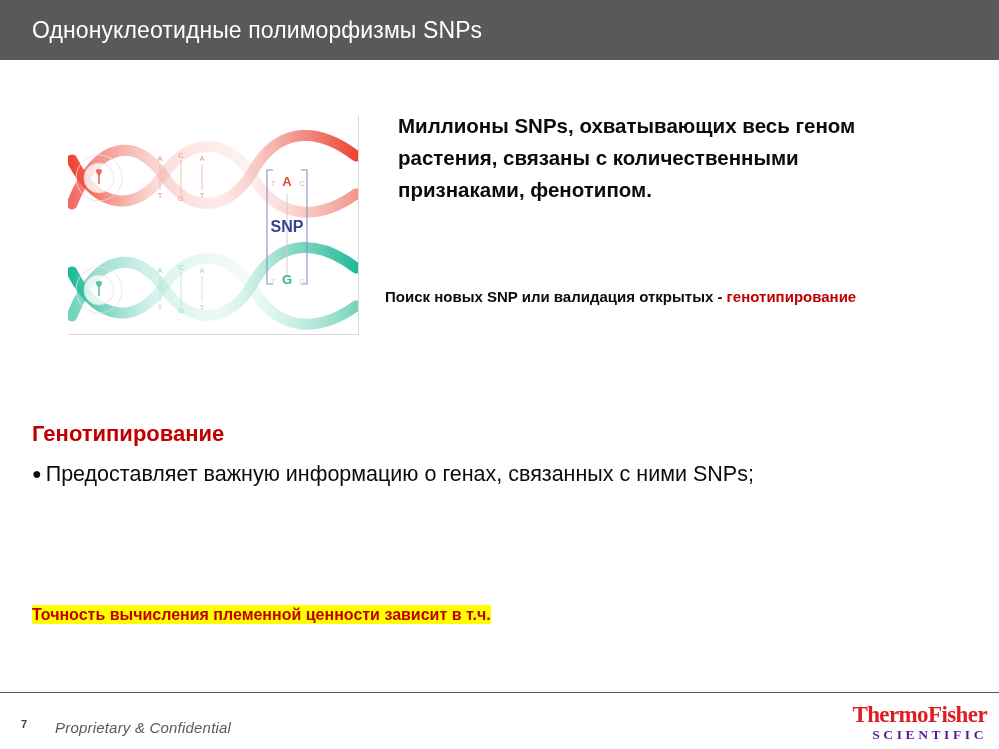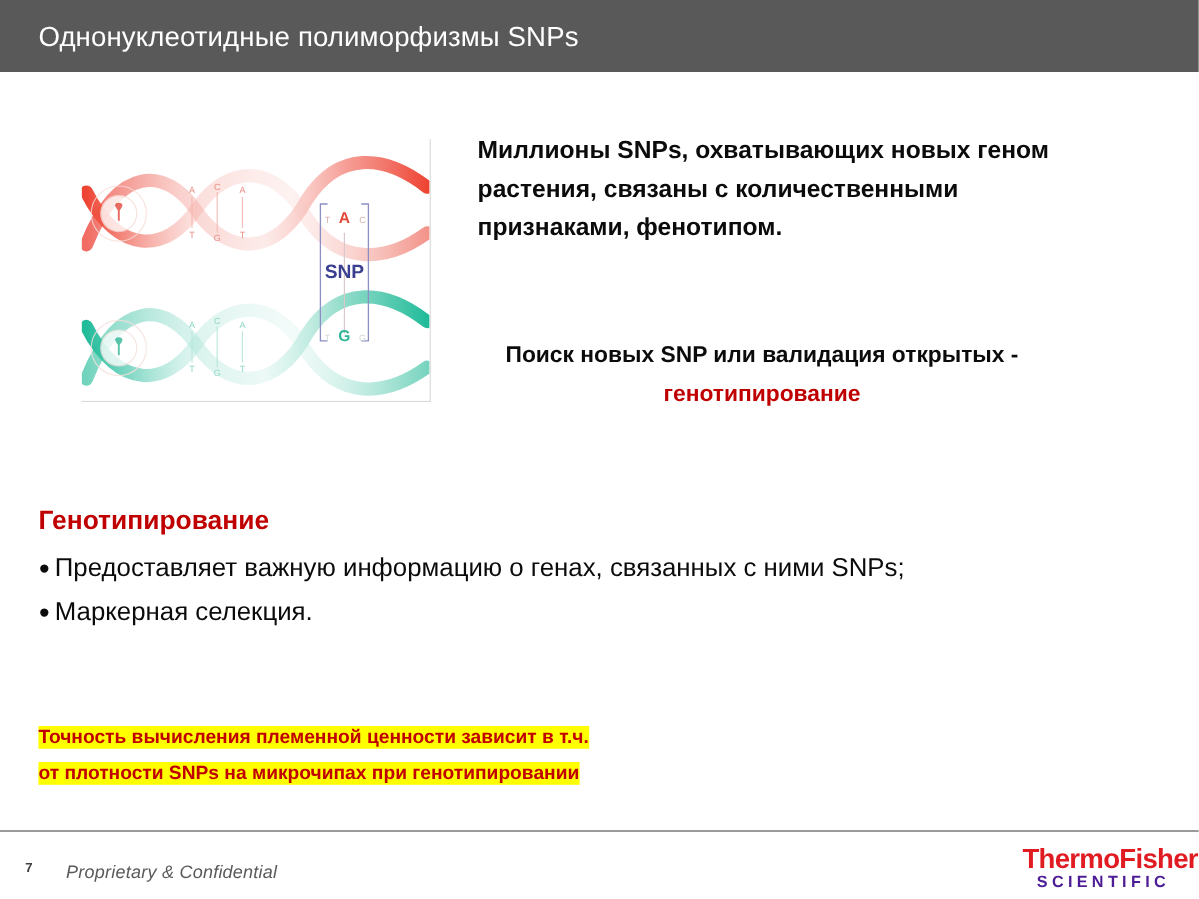--- a/index.html
+++ b/index.html
@@ -58,25 +58,24 @@
     font-size: 20.5px;
     font-weight: bold;
     color: #0b0b0b;
     line-height: 32px;
   }
   .search-text {
     position: absolute;
     left: 385px;
     top: 281px;
     width: 500px;
-    font-size: 19px;
+    font-size: 15px;
     font-weight: bold;
     color: #0b0b0b;
     line-height: 32px;
-    text-align: center;
   }
   .accent-red { color: #c00000; }
 
   
   .geno-heading {
     position: absolute;
     left: 32px;
     top: 421px;
     font-size: 22px;
     font-weight: bold;
@@ -148,21 +147,22 @@
     color: #5a5a5a;
     letter-spacing: 0.2px;
   }
 
   
   .logo {
     position: absolute;
     left: 852px;
     top: 703px;
     width: 135px;
-    text-align: center;
+    text-align: right;
+    font-family: Liberation Serif, serif;
   }
   .logo-top {
     font-size: 23px;
     font-weight: bold;
     color: #e01b22;
     letter-spacing: -0.6px;
     line-height: 24px;
     white-space: nowrap;
   }
   .logo-bottom {
@@ -272,34 +272,32 @@
     <text x="219" y="70" font-family="Liberation Sans, sans-serif" font-size="13" font-weight="bold" fill="#e2483a" text-anchor="middle">A</text>
     <text x="205" y="70" font-family="Liberation Sans, sans-serif" font-size="7.5" fill="#d7b2ad" text-anchor="middle">T</text>
     <text x="234" y="70" font-family="Liberation Sans, sans-serif" font-size="7.5" fill="#d7b2ad" text-anchor="middle">C</text>
     <text x="219" y="116" font-family="Liberation Sans, sans-serif" font-size="16" font-weight="bold" fill="#3b3f8f" text-anchor="middle">SNP</text>
     <text x="219" y="168" font-family="Liberation Sans, sans-serif" font-size="13" font-weight="bold" fill="#2fb795" text-anchor="middle">G</text>
     <text x="205" y="168" font-family="Liberation Sans, sans-serif" font-size="7.5" fill="#cfd9d4" text-anchor="middle">T</text>
     <text x="234" y="168" font-family="Liberation Sans, sans-serif" font-size="7.5" fill="#cfd9d4" text-anchor="middle">G</text>
   </svg>
 </div>
 
-<div class="intro-text">Миллионы SNPs, охватывающих новых геном растения, связаны с количественными признаками, фенотипом.</div>
+<div class="intro-text">Миллионы SNPs, охватывающих весь геном растения, связаны с количественными признаками, фенотипом.</div>
 
 <div class="search-text"><span>Поиск новых SNP или валидация открытых - </span><span class="accent-red">генотипирование</span></div>
 
 <div class="geno-heading">Генотипирование</div>
 
 <div class="bullet-list">
   <span class="bullet-item"><span class="dot">●</span><span>Предоставляет важную информацию о генах, связанных с ними SNPs;</span></span>
-  <span class="bullet-item"><span class="dot">●</span><span>Маркерная селекция.</span></span>
 </div>
 
 <div class="note-block">
   <span class="note-line"><span class="hl">Точность вычисления племенной ценности зависит в т.ч.</span></span>
-  <span class="note-line"><span class="hl">от плотности SNPs на микрочипах при генотипировании</span></span>
 </div>
 
 <div class="footer-rule"></div>
 <div class="footer-page-number">7</div>
 <div class="footer-confidential">Proprietary &amp; Confidential</div>
 
 <div class="logo">
   <div class="logo-top"><span>Thermo</span><span>Fisher</span></div>
   <div class="logo-bottom">SCIENTIFIC</div>
 </div>

